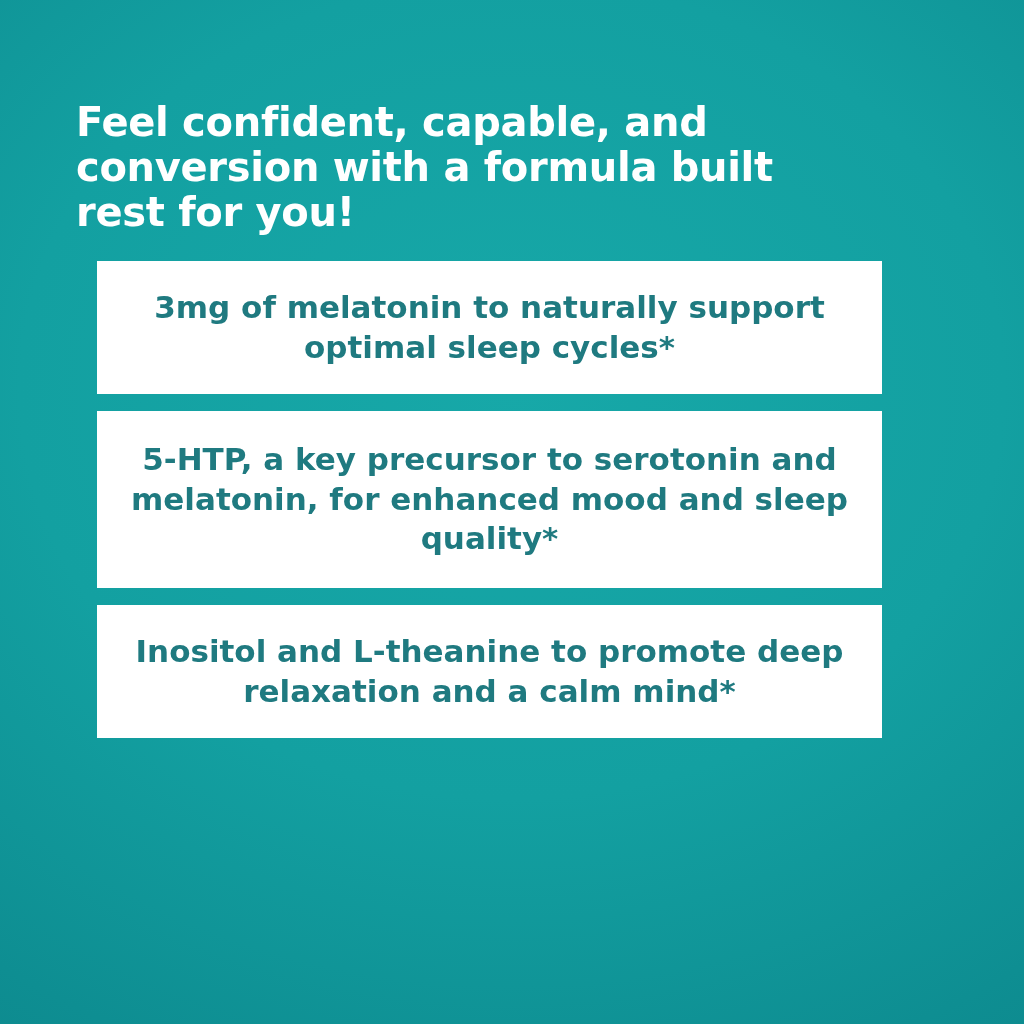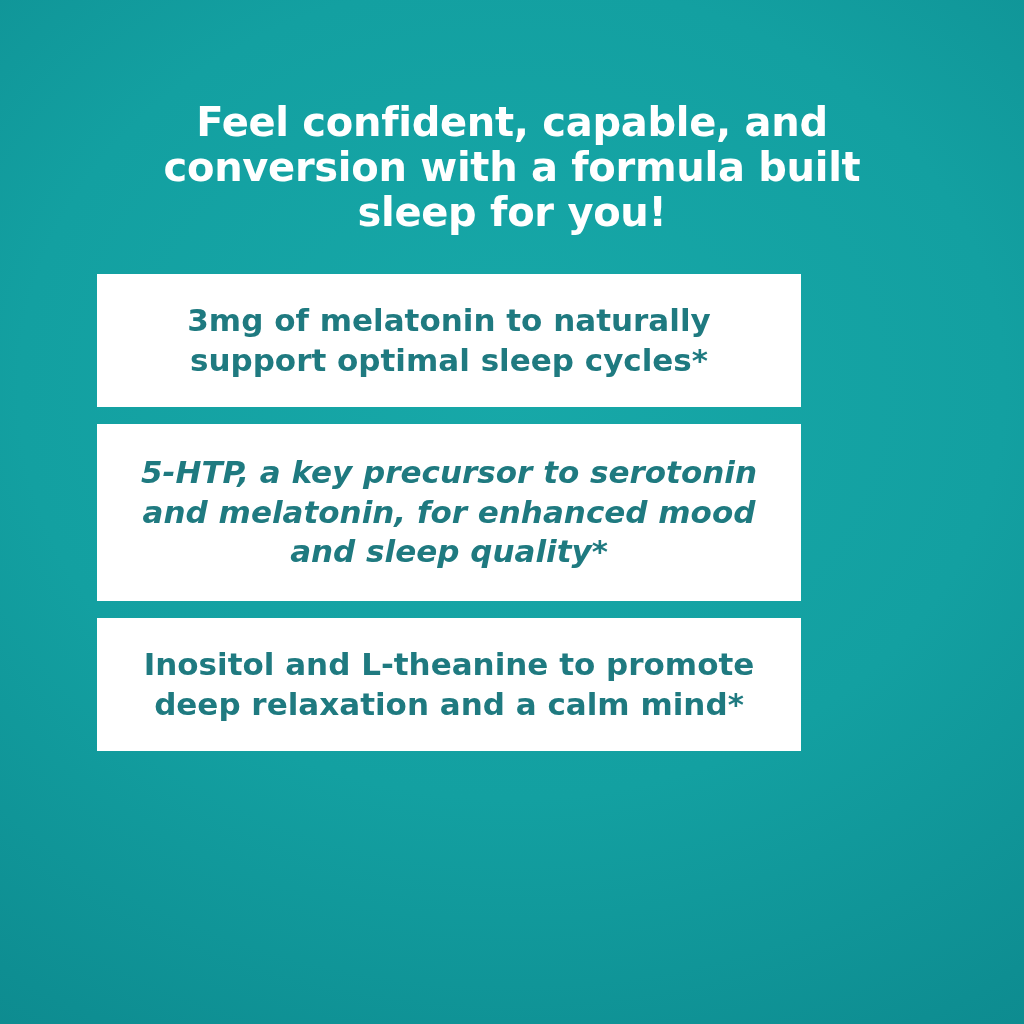--- a/index.html
+++ b/index.html
@@ -17,71 +17,69 @@
     width: 1024px;
     height: 1024px;
     box-sizing: border-box;
     background: radial-gradient(ellipse 120% 100% at 50% 38%, #17a8a8 0%, #13a0a1 40%, #0e8e92 70%, #0b7f85 100%);
   }
   .headline {
     position: absolute;
     top: 100px;
     left: 0;
     right: 0;
-    text-align: center;
     color: #ffffff;
     font-size: 40px;
     line-height: 1.12;
     font-weight: 700;
     letter-spacing: -0.3px;
     padding: 0 76px;
     box-sizing: border-box;
   }
   .headline .bold {
     font-weight: 800;
   }
   .cards {
     position: absolute;
     top: 261px;
     left: 97px;
-    width: 704px;
-    margin-top: 13px;
+    width: 785px;
   }
   .card {
     background: #ffffff;
     color: #1f7a80;
     text-align: center;
     font-weight: 700;
     font-size: 31px;
     line-height: 1.28;
     display: flex;
     align-items: center;
     justify-content: center;
     box-sizing: border-box;
     padding: 10px 26px;
     margin-bottom: 17px;
   }
   .card-text {
     display: block;
     width: 100%;
   }
   .card-1 { height: 133px; }
-  .card-2 { height: 177px; font-style: italic; }
+  .card-2 { height: 177px; }
   .card-3 { height: 133px; text-align: center; }
   .card-4 { height: 163px; }
 </style>
 </head>
 <body>
 
 <div class="poster">
 
   <div class="headline">
     <span>Feel </span><span class="bold">confident, capable, and</span><br>
     <span class="bold">conversion</span><span> with a formula built</span><br>
-    <span>sleep for you!</span>
+    <span>rest for you!</span>
   </div>
 
   <div class="cards">
     <div class="card card-1">
       <span class="card-text">3mg of melatonin to naturally support optimal sleep cycles*</span>
     </div>
     <div class="card card-2">
       <span class="card-text">5-HTP, a key precursor to serotonin and melatonin, for enhanced mood and sleep quality*</span>
     </div>
     <div class="card card-3">

